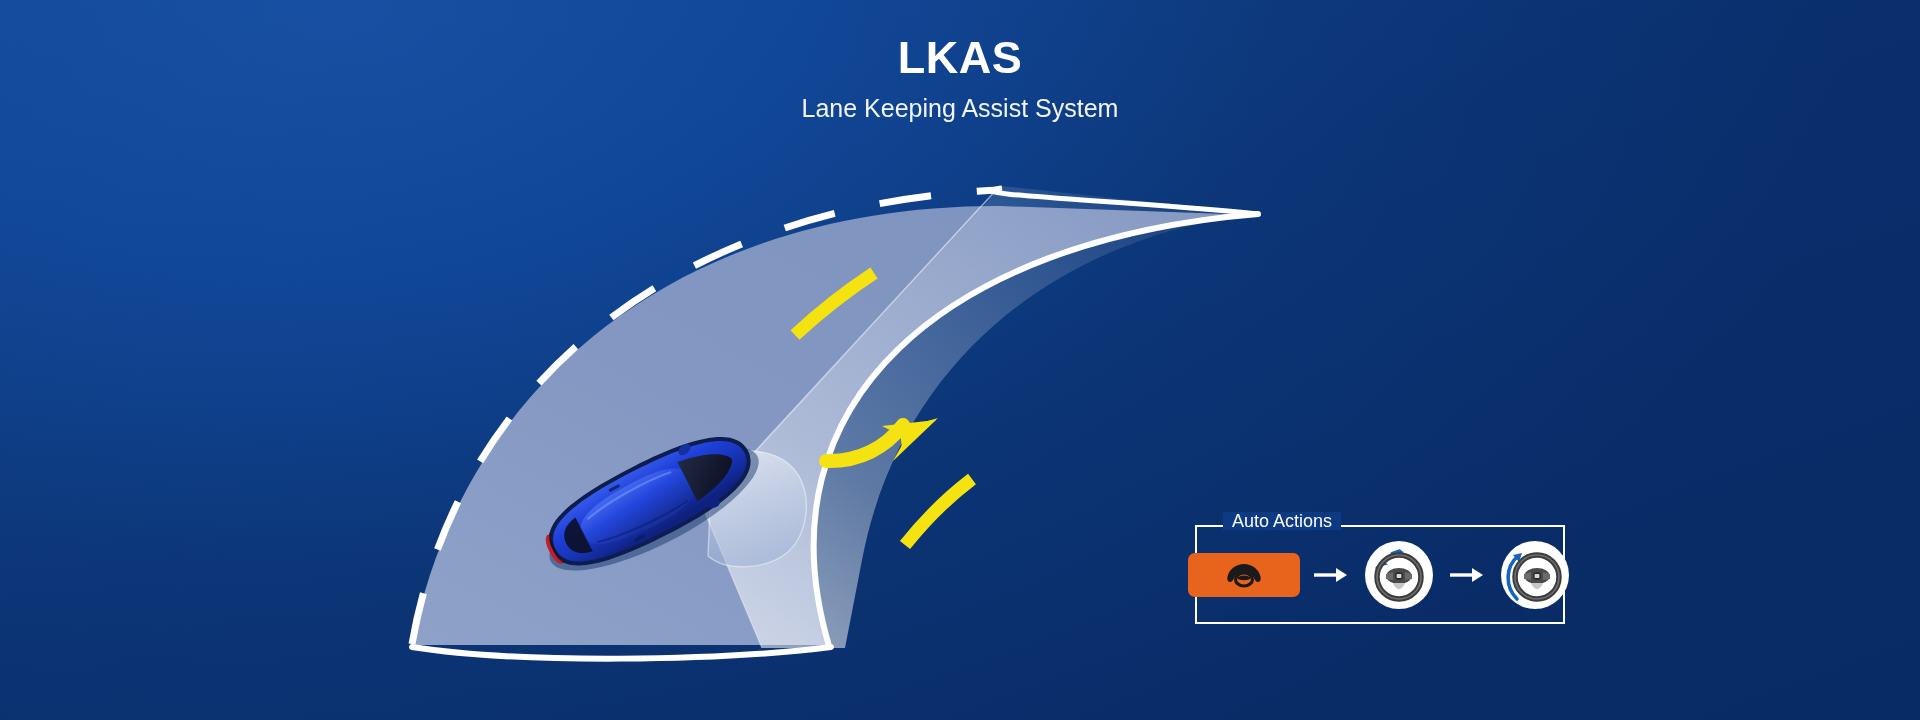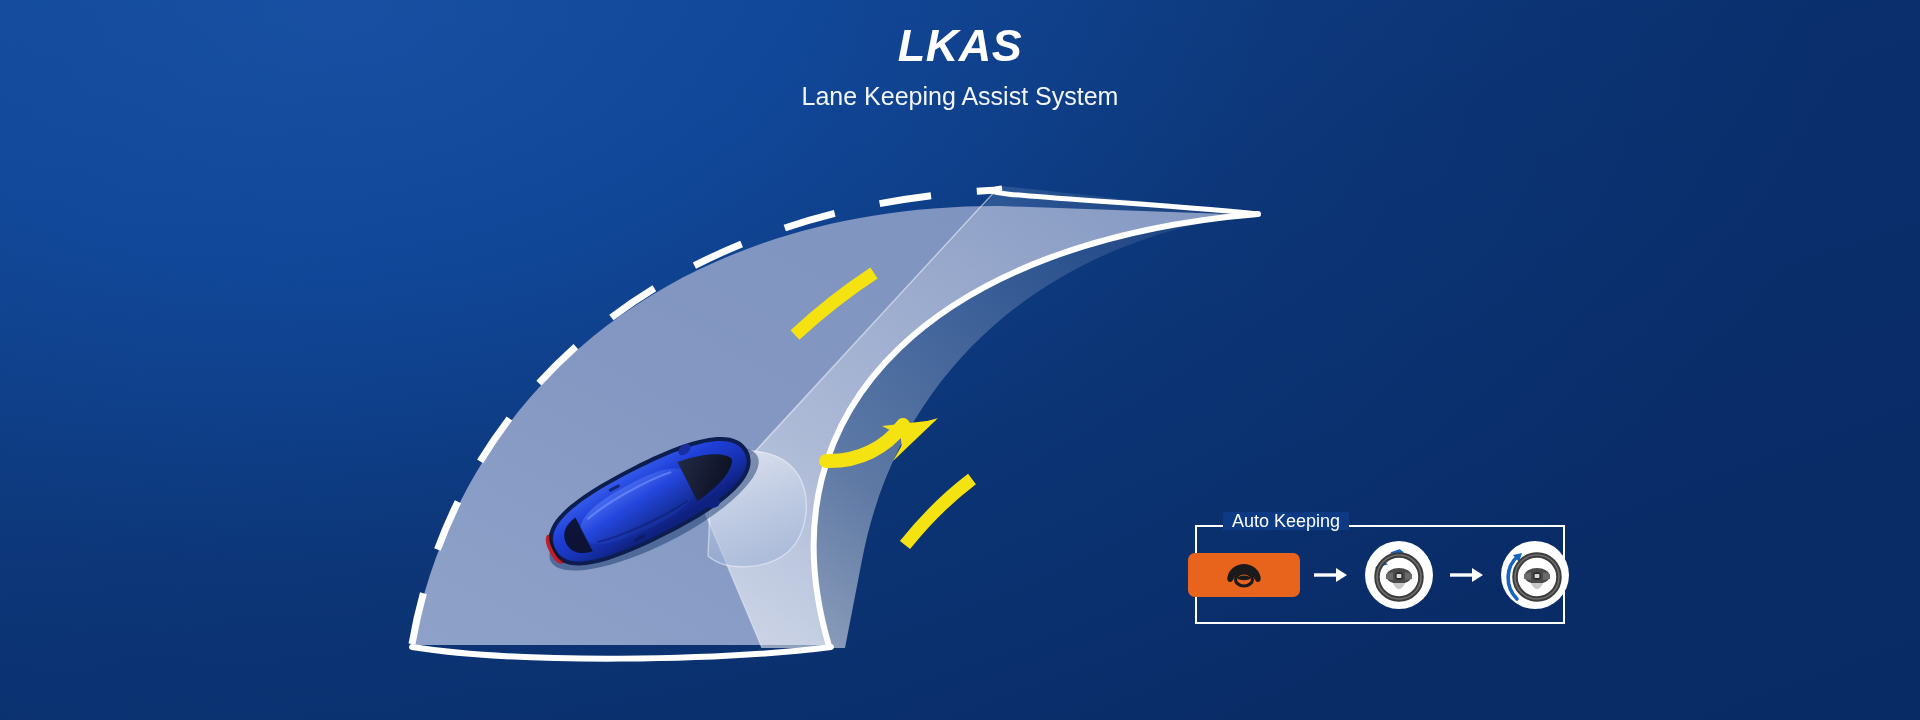--- a/index.html
+++ b/index.html
@@ -31,22 +31,21 @@
     left:0; right:0; top:22px;
     text-align:center;
     z-index:40;
   }
   .title-main{
     color:#ffffff;
     font-size:45px;
     font-weight:bold;
     letter-spacing:0.5px;
     line-height:1.05;
-    margin:0;
-    font-style:italic;
+    margin:12px;
   }
   .title-sub{
     color:#f2f5fb;
     font-size:25px;
     font-weight:normal;
     margin:14px 0 11px 0;
     line-height:1.1;
   }
 
   
@@ -254,21 +253,21 @@
         <path d="M 32 70 C 27 76 27 96 32 102" fill="none" stroke="#111" stroke-width="2" opacity="0.6"></path>
 
         <rect x="104" y="57" width="12" height="3" rx="1.5" fill="#0b1a60" opacity="0.8"></rect>
         <rect x="104" y="113" width="12" height="3" rx="1.5" fill="#0b1a60" opacity="0.8"></rect>
       </g>
     </svg>
   </div>
 
   <div class="legend">
     <div class="legend-box"></div>
-    <div class="legend-label">Auto Keeping</div>
+    <div class="legend-label">Auto Actions</div>
 
     <div class="legend-row">
 
       <div class="badge">
         <svg width="46" height="30" viewBox="0 0 46 30">
           <path d="M23 4 C15 4 9 9 7 15 C5.5 19 6.5 22 9 22 C11 22 12 20 13 18
                    C15 14 18.5 12 23 12 C27.5 12 31 14 33 18 C34 20 35 22 37 22
                    C39.5 22 40.5 19 39 15 C37 9 31 4 23 4 Z" fill="#1a1a1a"></path>
           <ellipse cx="23" cy="19.5" rx="8.5" ry="6.5" fill="none" stroke="#1a1a1a" stroke-width="3.2"></ellipse>
           <path d="M16 18 C18.5 14.5 27.5 14.5 30 18 C27.5 21 18.5 21 16 18 Z" fill="#1a1a1a"></path>

